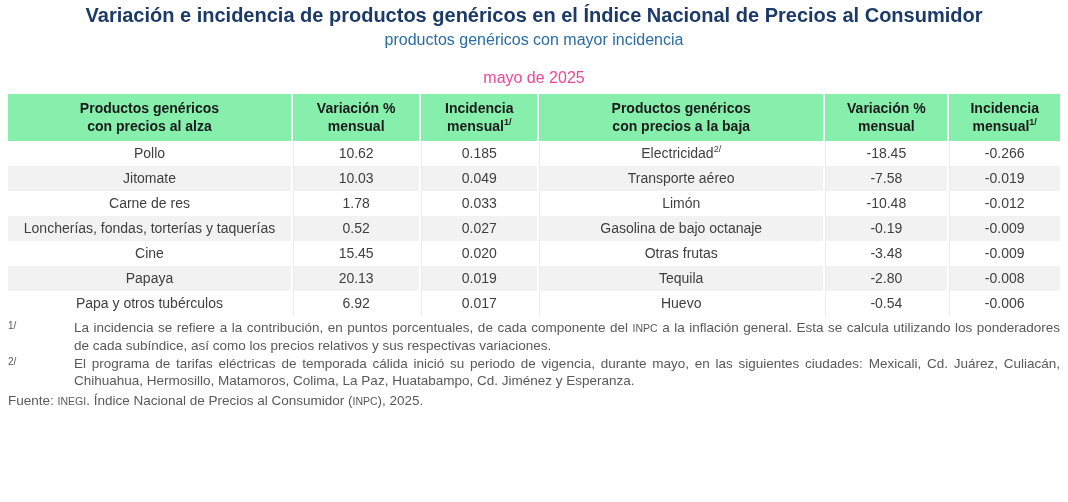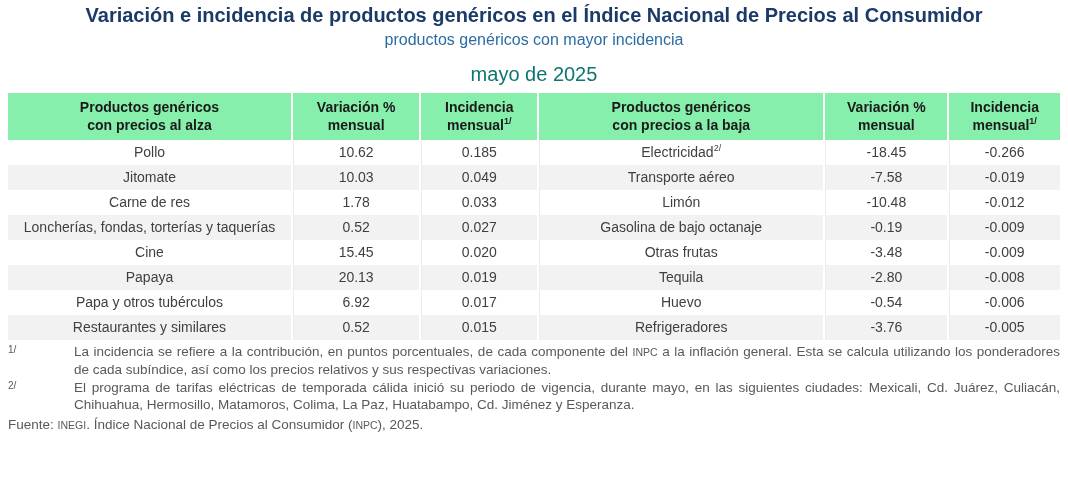--- a/index.html
+++ b/index.html
@@ -6,21 +6,21 @@
   body{
     width:1068px;height:502px;overflow:hidden;
     font-family:"Liberation Sans","DejaVu Sans",sans-serif;
     -webkit-font-smoothing:antialiased;
   }
   .titles{text-align:center;padding-top:4px;}
   .main-title{
     font-size:20px;font-weight:bold;color:#1b3a68;line-height:1.15;
   }
   .subtitle{font-size:16px;color:#2a6ca3;line-height:1.25;margin-top:3px;}
-  .period{font-size:20px;color:#0f766e;line-height:1.25;margin-top:12px;}
+  .period{font-size:16px;color:#ec4899;line-height:1.25;margin-top:18px;}
 
   table.inpc{
     width:1052px;margin:6px 8px 0 8px;
     border-collapse:separate;border-spacing:0;table-layout:fixed;
   }
   table.inpc th{
     background:#86efac;color:#1a1a1a;font-weight:bold;font-size:14px;
     text-align:center;vertical-align:middle;padding:6px 4px;line-height:1.25;
   }
   table.inpc th + th{border-left:2px solid #ffffff;}
@@ -151,28 +151,20 @@
 
   <tr>
     <td class="name">Papa y otros tubérculos</td>
     <td class="num">6.92</td>
     <td class="num">0.017</td>
     <td class="name">Huevo</td>
     <td class="num">-0.54</td>
     <td class="num">-0.006</td>
   </tr>
 
-  <tr>
-    <td class="name">Restaurantes y similares</td>
-    <td class="num">0.52</td>
-    <td class="num">0.015</td>
-    <td class="name">Refrigeradores</td>
-    <td class="num">-3.76</td>
-    <td class="num">-0.005</td>
-  </tr>
 
 </tbody>
 </table>
 
 <div class="footnotes">
   <div id="fn-container">
   <div class="fn-row">
     <span class="fn-marker">1/</span>
     <span class="fn-text"><span>La incidencia se refiere a la contribución, en puntos porcentuales, de cada componente del </span><span class="sc">INPC</span><span> a la inflación general. Esta se calcula utilizando los ponderadores de cada subíndice, así como los precios relativos y sus respectivas variaciones.</span></span>
   </div>

